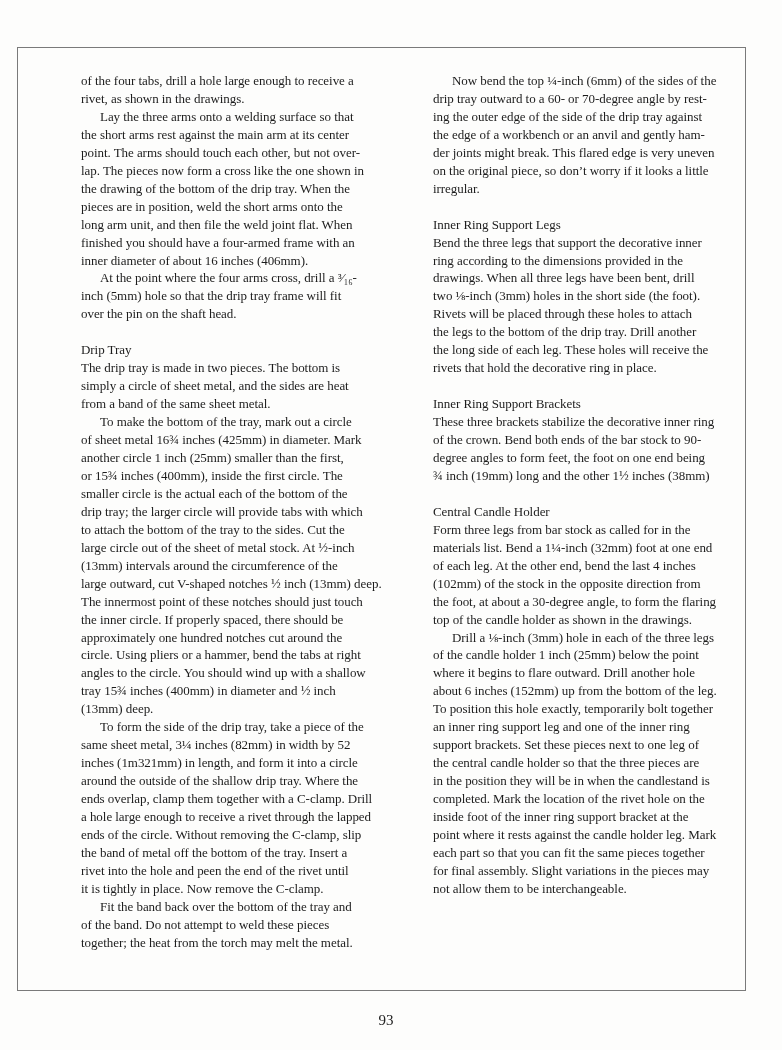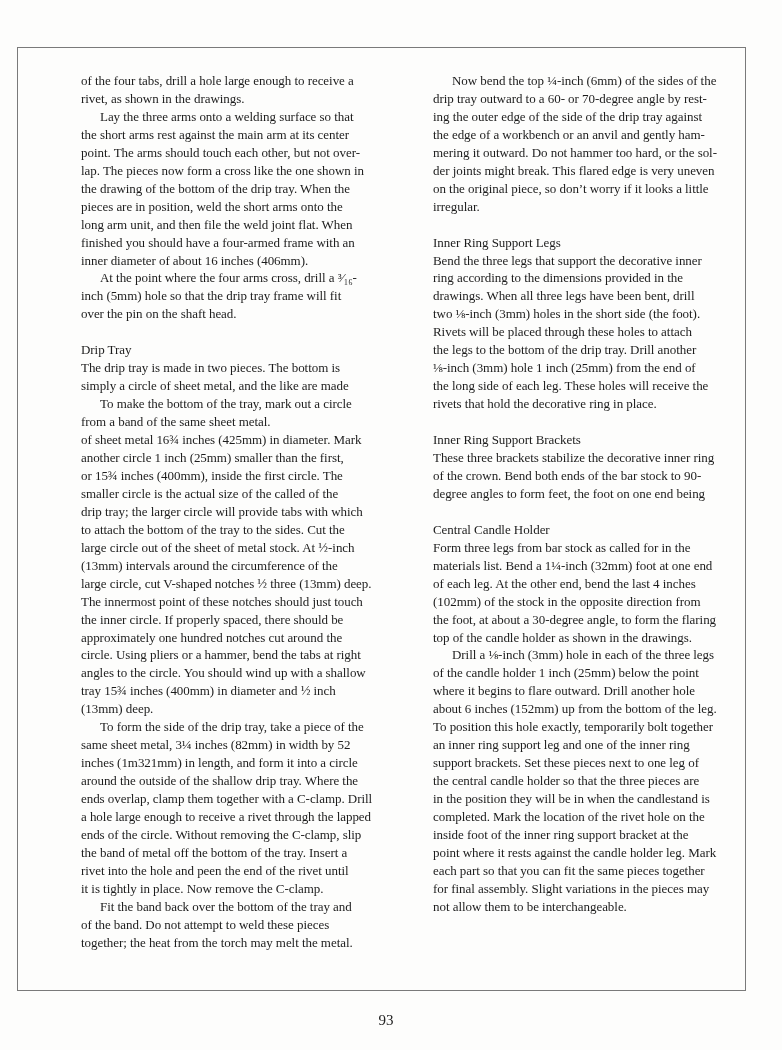--- a/index.html
+++ b/index.html
@@ -39,32 +39,32 @@
     <span class="line">pieces are in position, weld the short arms onto the</span>
     <span class="line">long arm unit, and then file the weld joint flat. When</span>
     <span class="line">finished you should have a four-armed frame with an</span>
     <span class="line">inner diameter of about 16 inches (406mm).</span>
     <span class="line indent">At the point where the four arms cross, drill a ³⁄₁₆-</span>
     <span class="line">inch (5mm) hole so that the drip tray frame will fit</span>
     <span class="line">over the pin on the shaft head.</span>
     <span class="blank"></span>
     <span class="heading">Drip Tray</span>
     <span class="line">The drip tray is made in two pieces. The bottom is</span>
-    <span class="line">simply a circle of sheet metal, and the like are made</span>
+    <span class="line">simply a circle of sheet metal, and the sides are heat</span>
+    <span class="line">from a band of the same sheet metal.</span>
     <span class="line indent">To make the bottom of the tray, mark out a circle</span>
-    <span class="line">from a band of the same sheet metal.</span>
     <span class="line">of sheet metal 16¾ inches (425mm) in diameter. Mark</span>
     <span class="line">another circle 1 inch (25mm) smaller than the first,</span>
     <span class="line">or 15¾ inches (400mm), inside the first circle. The</span>
-    <span class="line">smaller circle is the actual size of the called of the</span>
+    <span class="line">smaller circle is the actual each of the bottom of the</span>
     <span class="line">drip tray; the larger circle will provide tabs with which</span>
     <span class="line">to attach the bottom of the tray to the sides. Cut the</span>
     <span class="line">large circle out of the sheet of metal stock. At ½-inch</span>
     <span class="line">(13mm) intervals around the circumference of the</span>
-    <span class="line">large circle, cut V-shaped notches ½ three (13mm) deep.</span>
+    <span class="line">large outward, cut V-shaped notches ½ inch (13mm) deep.</span>
     <span class="line">The innermost point of these notches should just touch</span>
     <span class="line">the inner circle. If properly spaced, there should be</span>
     <span class="line">approximately one hundred notches cut around the</span>
     <span class="line">circle. Using pliers or a hammer, bend the tabs at right</span>
     <span class="line">angles to the circle. You should wind up with a shallow</span>
     <span class="line">tray 15¾ inches (400mm) in diameter and ½ inch</span>
     <span class="line">(13mm) deep.</span>
     <span class="line indent">To form the side of the drip tray, take a piece of the</span>
     <span class="line">same sheet metal, 3¼ inches (82mm) in width by 52</span>
     <span class="line">inches (1m321mm) in length, and form it into a circle</span>
@@ -77,40 +77,39 @@
     <span class="line">it is tightly in place. Now remove the C-clamp.</span>
     <span class="line indent">Fit the band back over the bottom of the tray and</span>
     <span class="line">of the band. Do not attempt to weld these pieces</span>
     <span class="line">together; the heat from the torch may melt the metal.</span>
   </div>
 <div class="col col-right" id="col-right">
     <span class="line indent">Now bend the top ¼-inch (6mm) of the sides of the</span>
     <span class="line">drip tray outward to a 60- or 70-degree angle by rest-</span>
     <span class="line">ing the outer edge of the side of the drip tray against</span>
     <span class="line">the edge of a workbench or an anvil and gently ham-</span>
-    <span class="line">mering it outward. Do not hammer too hard, or the sol-</span>
     <span class="line">der joints might break. This flared edge is very uneven</span>
     <span class="line">on the original piece, so don’t worry if it looks a little</span>
     <span class="line">irregular.</span>
     <span class="blank"></span>
     <span class="heading">Inner Ring Support Legs</span>
     <span class="line">Bend the three legs that support the decorative inner</span>
     <span class="line">ring according to the dimensions provided in the</span>
     <span class="line">drawings. When all three legs have been bent, drill</span>
     <span class="line">two ⅛-inch (3mm) holes in the short side (the foot).</span>
     <span class="line">Rivets will be placed through these holes to attach</span>
     <span class="line">the legs to the bottom of the drip tray. Drill another</span>
-    <span class="line">⅛-inch (3mm) hole 1 inch (25mm) from the end of</span>
     <span class="line">the long side of each leg. These holes will receive the</span>
     <span class="line">rivets that hold the decorative ring in place.</span>
     <span class="blank"></span>
     <span class="heading">Inner Ring Support Brackets</span>
     <span class="line">These three brackets stabilize the decorative inner ring</span>
     <span class="line">of the crown. Bend both ends of the bar stock to 90-</span>
     <span class="line">degree angles to form feet, the foot on one end being</span>
+    <span class="line">¾ inch (19mm) long and the other 1½ inches (38mm)</span>
     <span class="blank"></span>
     <span class="heading">Central Candle Holder</span>
     <span class="line">Form three legs from bar stock as called for in the</span>
     <span class="line">materials list. Bend a 1¼-inch (32mm) foot at one end</span>
     <span class="line">of each leg. At the other end, bend the last 4 inches</span>
     <span class="line">(102mm) of the stock in the opposite direction from</span>
     <span class="line">the foot, at about a 30-degree angle, to form the flaring</span>
     <span class="line">top of the candle holder as shown in the drawings.</span>
     <span class="line indent">Drill a ⅛-inch (3mm) hole in each of the three legs</span>
     <span class="line">of the candle holder 1 inch (25mm) below the point</span>

